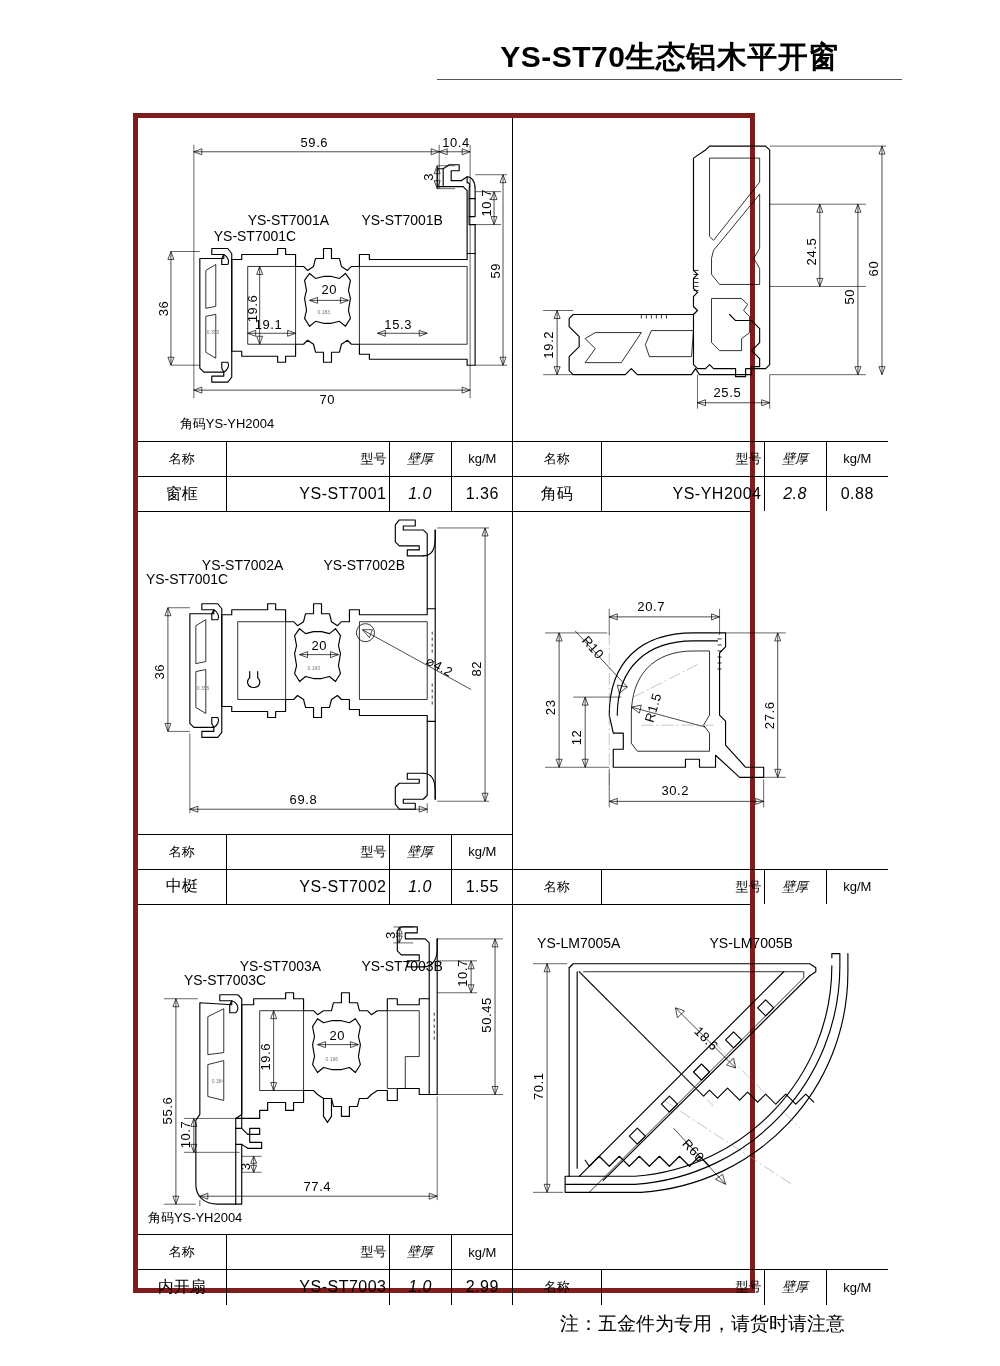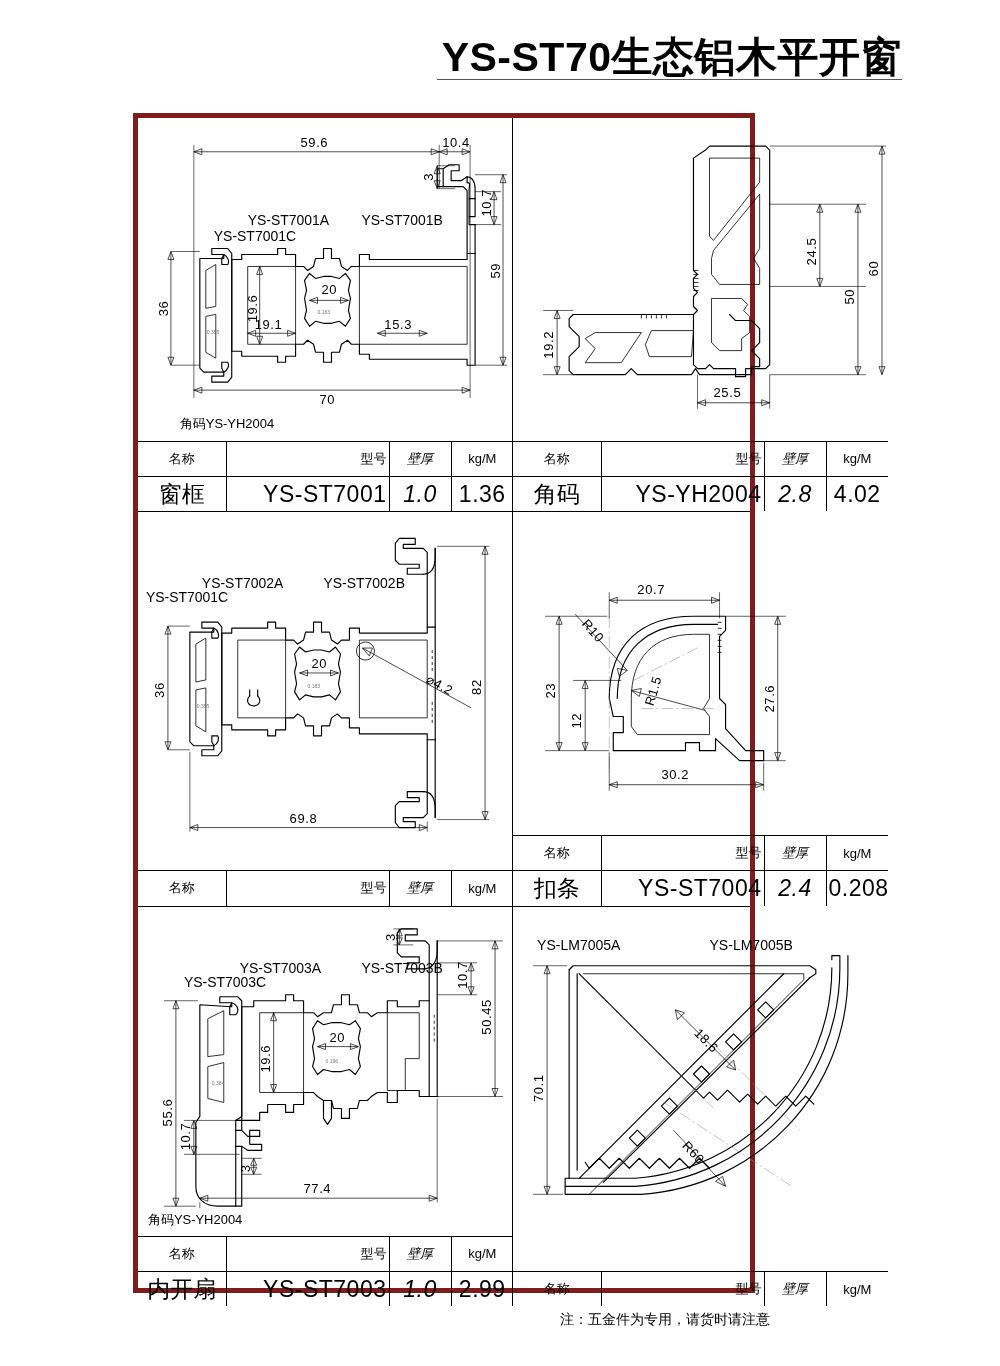--- a/index.html
+++ b/index.html
@@ -17,24 +17,24 @@
     background: #fff;
   }
 
   
   .title-wrap {
     position: absolute;
     left: 437px; top: 38px;
     width: 465px;
   }
   .title-text {
-    font-size: 41px;
+    font-size: 30px;
     font-weight: 700;
     letter-spacing: 0.5px;
-    text-align: right;
+    text-align: center;
     color: #000;
     line-height: 38px;
     white-space: nowrap;
   }
   .title-rule {
     margin-top: 3px;
     height: 1px;
     background: #555;
     width: 100%;
   }
@@ -86,29 +86,29 @@
     padding: 0 2px;
     white-space: nowrap;
   }
   .spec tr td:last-child { border-right: none; }
   .spec tr:first-child td { border-top: none; }
   .spec .c-name  { width: 88px; }
   .spec .c-model { width: 163px; text-align: right; }
   .spec .c-thick { width: 62px; font-style: italic; }
   .spec .c-kg    { width: 62px; }
   .spec .hdr td { font-size: 13px; }
-  .spec .val td { font-size: 23px; margin-top: 19px; }
+  .spec .val td { font-size: 16px; margin-top: 19px; }
   .mono-num { font-family: "Liberation Sans", "DejaVu Sans", sans-serif; letter-spacing: 0.5px; }
 
   
   .footer-note {
     position: absolute;
     left: 560px; top: 1311px;
     width: 340px;
-    font-size: 14px;
+    font-size: 19px;
     text-align: left;
     white-space: nowrap;
   }
 
   
   .ln   { stroke:#000; stroke-width:1.15; fill:none; stroke-linejoin:round; stroke-linecap:round; }
   .ln-t { stroke:#000; stroke-width:0.8;  fill:none; }
   .dim  { stroke:#000; stroke-width:0.7;  fill:none; }
   .ext  { stroke:#000; stroke-width:0.6;  fill:none; }
   .ctr  { stroke:#888; stroke-width:0.5;  fill:none; stroke-dasharray:12 3 2 3; }
@@ -321,21 +321,21 @@
               <tr class="hdr">
             <td class="c-name">名称</td>
             <td class="c-model">型号</td>
             <td class="c-thick">壁厚</td>
             <td class="c-kg">kg/M</td>
           </tr>
           <tr class="val">
             <td class="c-name">角码</td>
             <td class="c-model mono-num">YS-YH2004</td>
             <td class="c-thick mono-num">2.8</td>
-            <td class="c-kg mono-num">4.02</td>
+            <td class="c-kg mono-num">0.88</td>
           </tr>
         </tbody>
           </table>
       </div>
     </div>
 
     <div class="band">
 
       <div class="half">
         <div class="drawing">
@@ -414,20 +414,26 @@
             <text class="ptxt" x="186" y="58">YS-ST7002B</text>
           </svg>
         </div>
         <table class="spec">
           <tbody>
               <tr class="hdr">
             <td class="c-name">名称</td>
             <td class="c-model">型号</td>
             <td class="c-thick">壁厚</td>
             <td class="c-kg">kg/M</td>
+          </tr>
+          <tr class="val">
+            <td class="c-name">中梃</td>
+            <td class="c-model mono-num">YS-ST7002</td>
+            <td class="c-thick mono-num">1.0</td>
+            <td class="c-kg mono-num">1.55</td>
           </tr>
         </tbody>
           </table>
       </div>
 
       <div class="half">
         <div class="drawing">
           <svg viewBox="0 0 374 322" preserveAspectRatio="xMidYMid meet">
 
             <path class="ln" d="M96 186 C 96 132, 128 104, 180 104 L212 104 L212 118 L206 124 L206 186 L212 192
@@ -488,26 +494,20 @@
           </svg>
         </div>
         <table class="spec">
           <tbody>
               <tr class="hdr">
             <td class="c-name">名称</td>
             <td class="c-model">型号</td>
             <td class="c-thick">壁厚</td>
             <td class="c-kg">kg/M</td>
           </tr>
-          <tr class="val">
-            <td class="c-name">扣条</td>
-            <td class="c-model mono-num">YS-ST7004</td>
-            <td class="c-thick mono-num">2.4</td>
-            <td class="c-kg mono-num">0.208</td>
-          </tr>
         </tbody>
           </table>
       </div>
     </div>
 
     <div class="band">
 
       <div class="half">
         <div class="drawing">
           <svg viewBox="0 0 375 330" preserveAspectRatio="xMidYMid meet">

